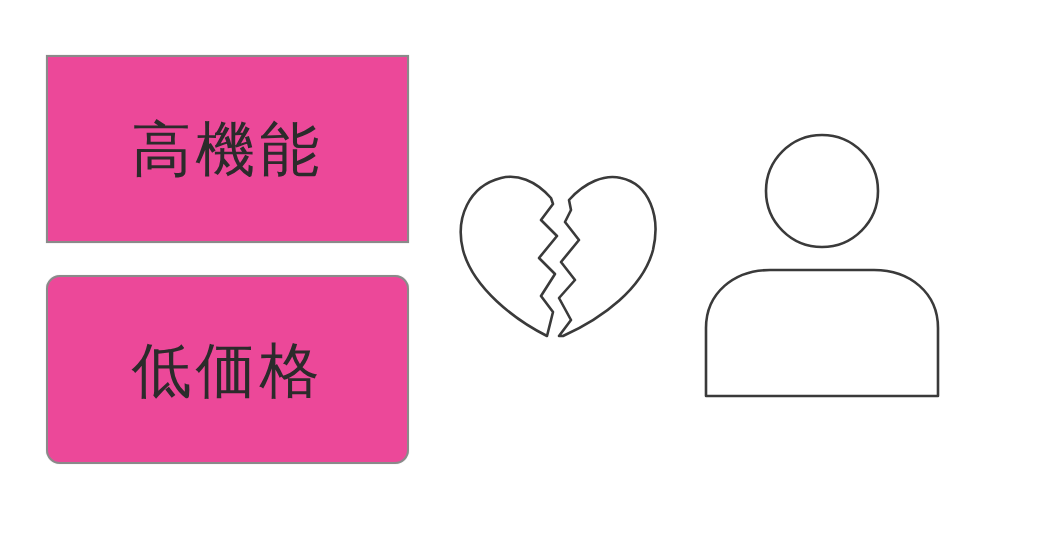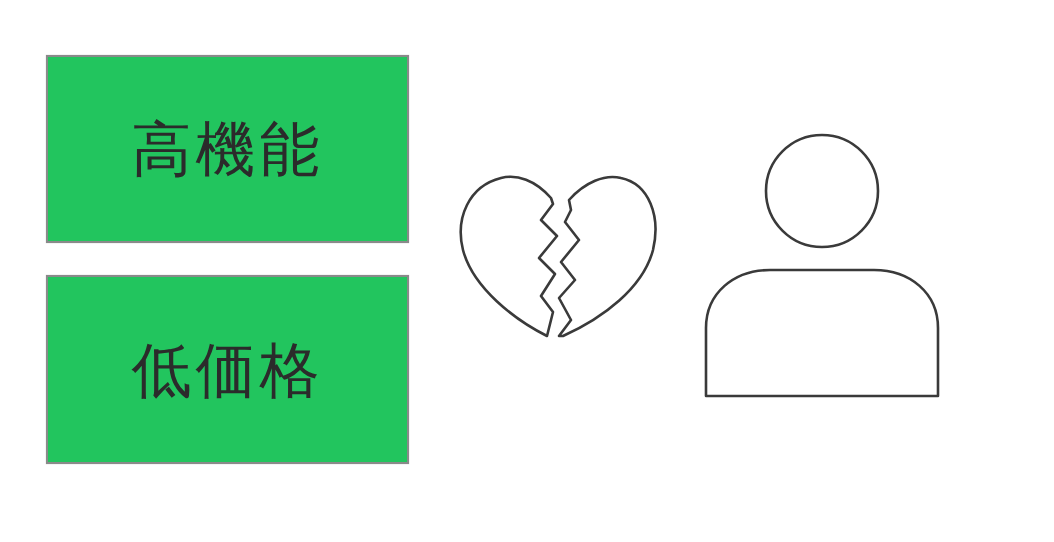--- a/index.html
+++ b/index.html
@@ -11,35 +11,35 @@
       width: 1054px;
       height: 542px;
       position: relative;
       overflow: hidden;
       font-family: "DejaVu Serif", "Liberation Serif", serif;
     }
     .feature-box {
       position: absolute;
       box-sizing: border-box;
       border: 2px solid #8a8a8a;
-      background: #22c55e;
+      background: #ec4899;
       display: flex;
       align-items: center;
       justify-content: center;
       box-shadow: 0 0 1px rgba(0,0,0,0.25);
     }
     .feature-label {
       font-size: 60px;
       color: #2b2b2b;
       letter-spacing: 4px;
       line-height: 1;
       font-family: "DejaVu Serif", "Liberation Serif", serif;
     }
     #box-top { left: 46px; top: 55px; width: 363px; height: 188px; }
-    #box-bottom { left: 46px; top: 275px; width: 363px; height: 189px; }
+    #box-bottom { left: 46px; top: 275px; width: 363px; height: 189px; border-radius: 14px; }
     .icon {
       position: absolute;
     }
     #broken-heart { left: 455px; top: 170px; width: 206px; height: 180px; }
     #person { left: 700px; top: 128px; width: 246px; height: 275px; }
   </style>
 </head>
 <body>
 
 <div id="box-top" class="feature-box">

